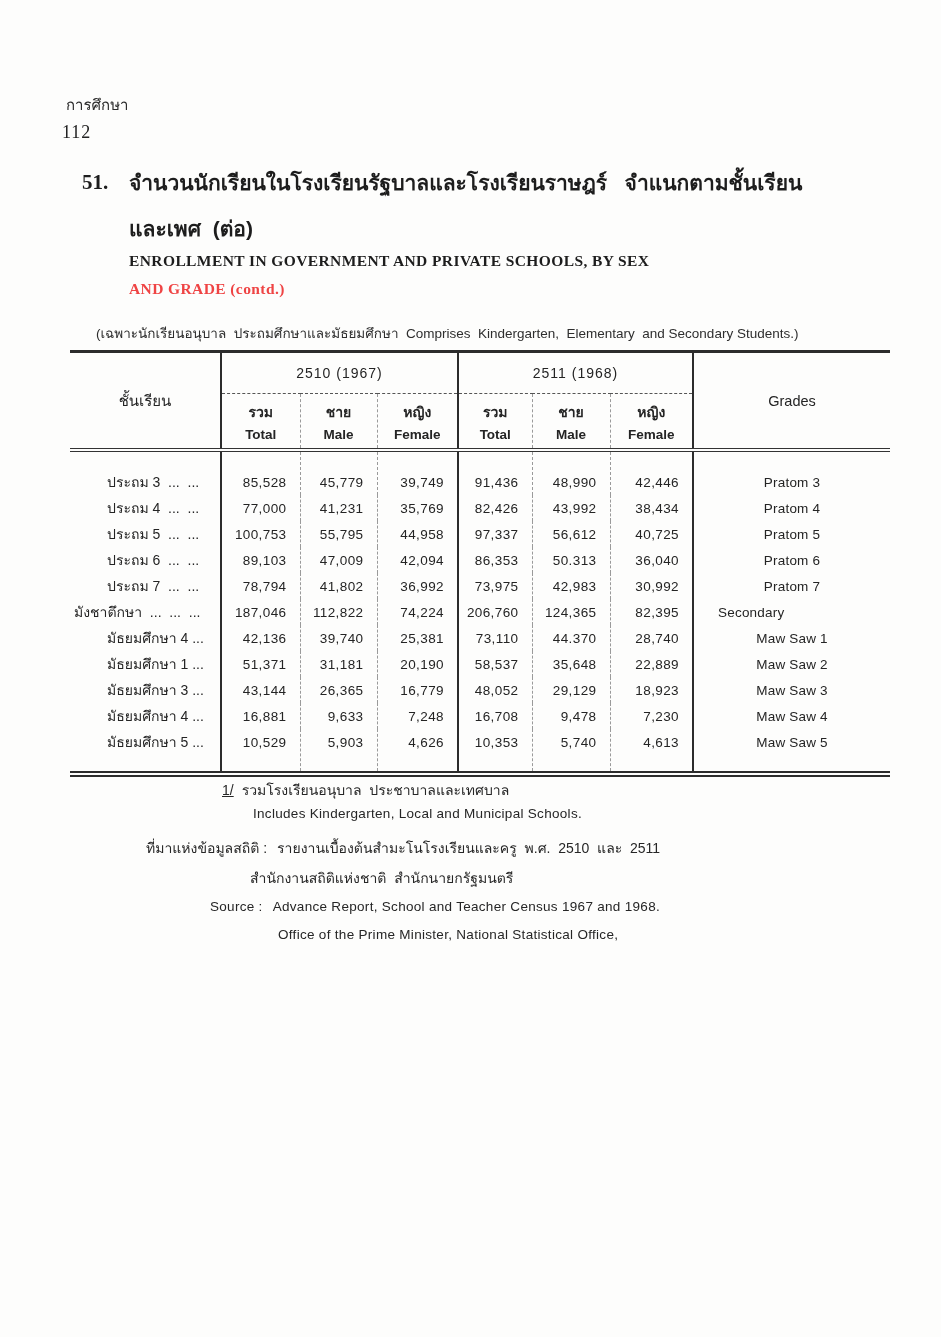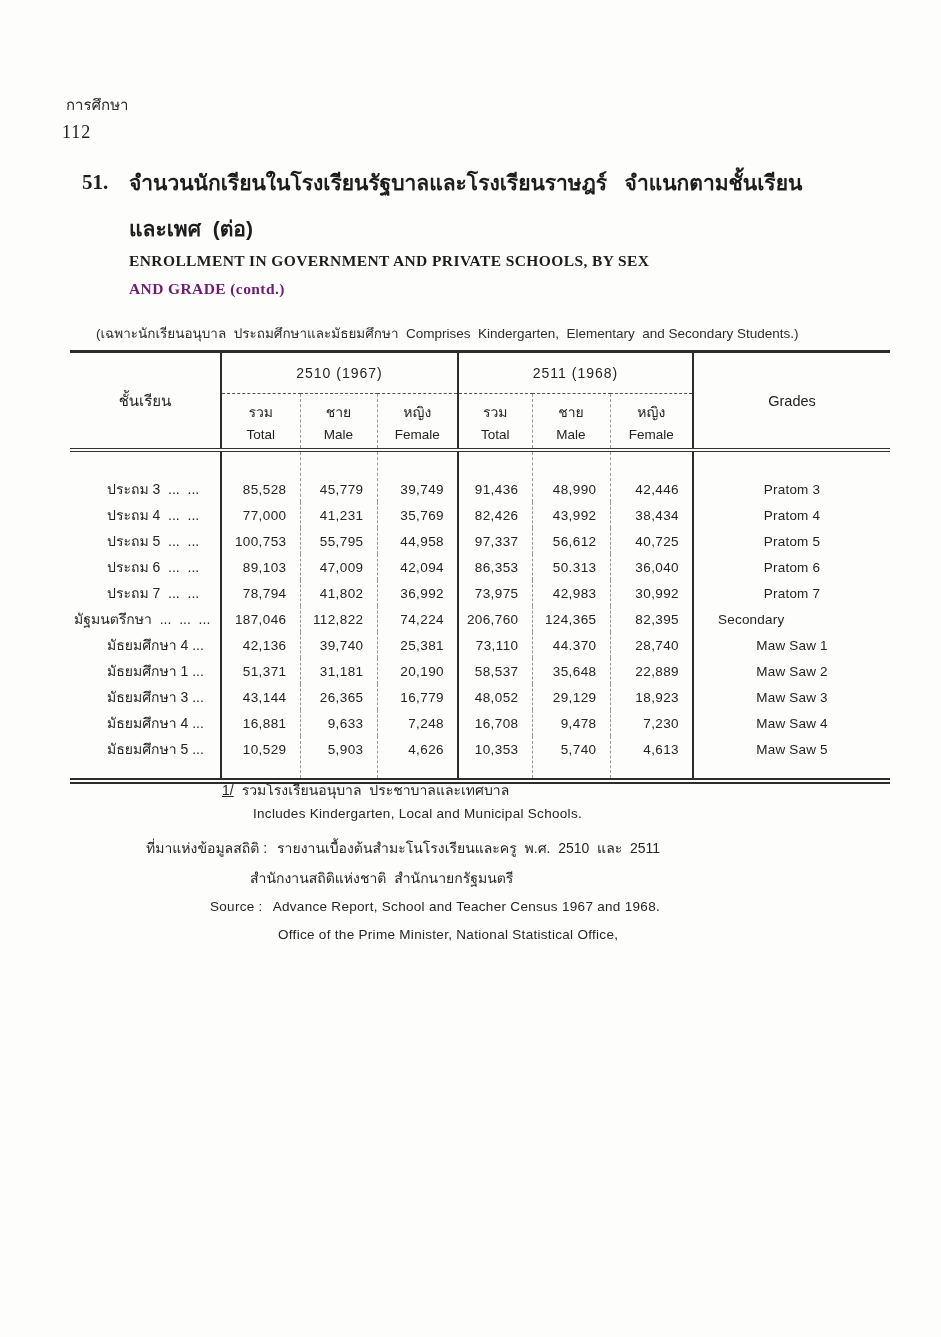--- a/index.html
+++ b/index.html
@@ -15,51 +15,51 @@
 
   
   .section-label{left:66px;top:93px;font-size:15px;color:#2b2b2b;}
   .page-number{left:62px;top:122px;font-size:18px;font-family:"Liberation Serif","DejaVu Serif",serif;letter-spacing:1px;color:#222;}
 
   
   .title-no{left:82px;top:170px;font-size:21px;font-weight:700;font-family:"Liberation Serif","DejaVu Serif",serif;color:#1d1d1d;}
   .title-thai-1{left:129px;top:166px;font-size:21px;font-weight:700;color:#1d1d1d;white-space:pre;}
   .title-thai-2{left:129px;top:212px;font-size:21px;font-weight:700;color:#1d1d1d;white-space:pre;}
   .title-en-1{left:129px;top:252px;font-size:15.5px;font-weight:700;font-family:"Liberation Serif","DejaVu Serif",serif;letter-spacing:.4px;color:#1d1d1d;}
-  .title-en-2{left:129px;top:280px;font-size:15.5px;font-weight:700;font-family:"Liberation Serif","DejaVu Serif",serif;letter-spacing:.4px;color:#701a75;}
+  .title-en-2{left:129px;top:280px;font-size:15.5px;font-weight:700;font-family:"Liberation Serif","DejaVu Serif",serif;letter-spacing:.4px;color:#ef4444;}
 
   .scope-note{left:96px;top:322px;font-size:13.5px;color:#2e2e2e;white-space:pre;}
 
   
   .tbl-wrap{left:70px;top:350px;}
   table{border-collapse:collapse;table-layout:fixed;width:820px;
         border-top:3px solid #2c2c2c;border-bottom:6px double #2c2c2c;}
   col.c-label{width:151px;} col.c-t1{width:79px;} col.c-m1{width:77px;} col.c-f1{width:81px;}
   col.c-t2{width:74px;} col.c-m2{width:78px;} col.c-f2{width:83px;} col.c-gr{width:197px;}
   th,td{font-weight:400;margin:0;}
   thead th{vertical-align:middle;color:#242424;}
   th.hdr-class{font-size:15px;border-right:2px solid #2c2c2c;border-bottom:4px double #333;}
   th.hdr-grades{font-size:14.5px;border-bottom:4px double #333;}
   th.group{height:38px;font-size:14px;letter-spacing:1px;border-bottom:1px dashed #555;}
   th.group.g1{border-right:2px solid #2c2c2c;}
   th.group.g2{border-right:2px solid #2c2c2c;}
-  th.sub{height:52px;font-size:14px;border-bottom:4px double #333;}
+  th.sub{height:52px;font-size:14px;border-bottom:4px double #333;font-weight:bold;}
   th.sub .en{display:block;font-size:13.5px;margin-top:4px;color:#242424;}
   th.sub.sep-d{border-right:1px dashed #9a9a9a;}
   th.sub.sep-s{border-right:2px solid #2c2c2c;}
 
   tbody td{height:26px;font-size:13.5px;letter-spacing:.4px;text-align:right;
            padding:0 13px 0 0;vertical-align:middle;color:#242424;}
   tbody td.lab{text-align:left;padding:0 0 0 37px;font-size:14px;letter-spacing:0;
                border-right:2px solid #2c2c2c;white-space:pre;}
   tbody td.t,tbody td.m{border-right:1px dashed #9a9a9a;}
   tbody td.f1{border-right:2px solid #2c2c2c;}
   tbody td.f2{border-right:2px solid #2c2c2c;}
   tbody td.gr{text-align:center;padding:0;letter-spacing:.2px;}
-  tbody tr:first-child td{padding-top:24px;}
+  tbody tr:first-child td{padding-top:17px;}
   tbody tr:last-child td{padding-bottom:16px;}
   tbody tr.sec td.lab{padding-left:4px;}
   tbody tr.sec td.gr{text-align:left;padding-left:24px;}
 
   
   .fn-line1{left:222px;top:779px;font-size:14px;white-space:pre;}
   .fn-marker{text-decoration:underline;margin-right:8px;}
   .fn-line2{left:253px;top:806px;font-size:13.5px;letter-spacing:.3px;}
   .src-thai-1{left:146px;top:837px;font-size:14px;white-space:pre;}
   .src-thai-1 .lbl{margin-right:10px;}
@@ -155,21 +155,21 @@
         <td class="lab">ประถม 7  ...  ...</td>
         <td class="t">78,794</td>
         <td class="m">41,802</td>
         <td class="f1">36,992</td>
         <td class="t">73,975</td>
         <td class="m">42,983</td>
         <td class="f2">30,992</td>
         <td class="gr">Pratom 7</td>
       </tr>
       <tr class="sec">
-        <td class="lab">มัฐมนตรึกษา  ...  ...  ...</td>
+        <td class="lab">มังชาตึกษา  ...  ...  ...</td>
         <td class="t">187,046</td>
         <td class="m">112,822</td>
         <td class="f1">74,224</td>
         <td class="t">206,760</td>
         <td class="m">124,365</td>
         <td class="f2">82,395</td>
         <td class="gr">Secondary</td>
       </tr>
       <tr>
         <td class="lab">มัธยมศึกษา 4 ...</td>

